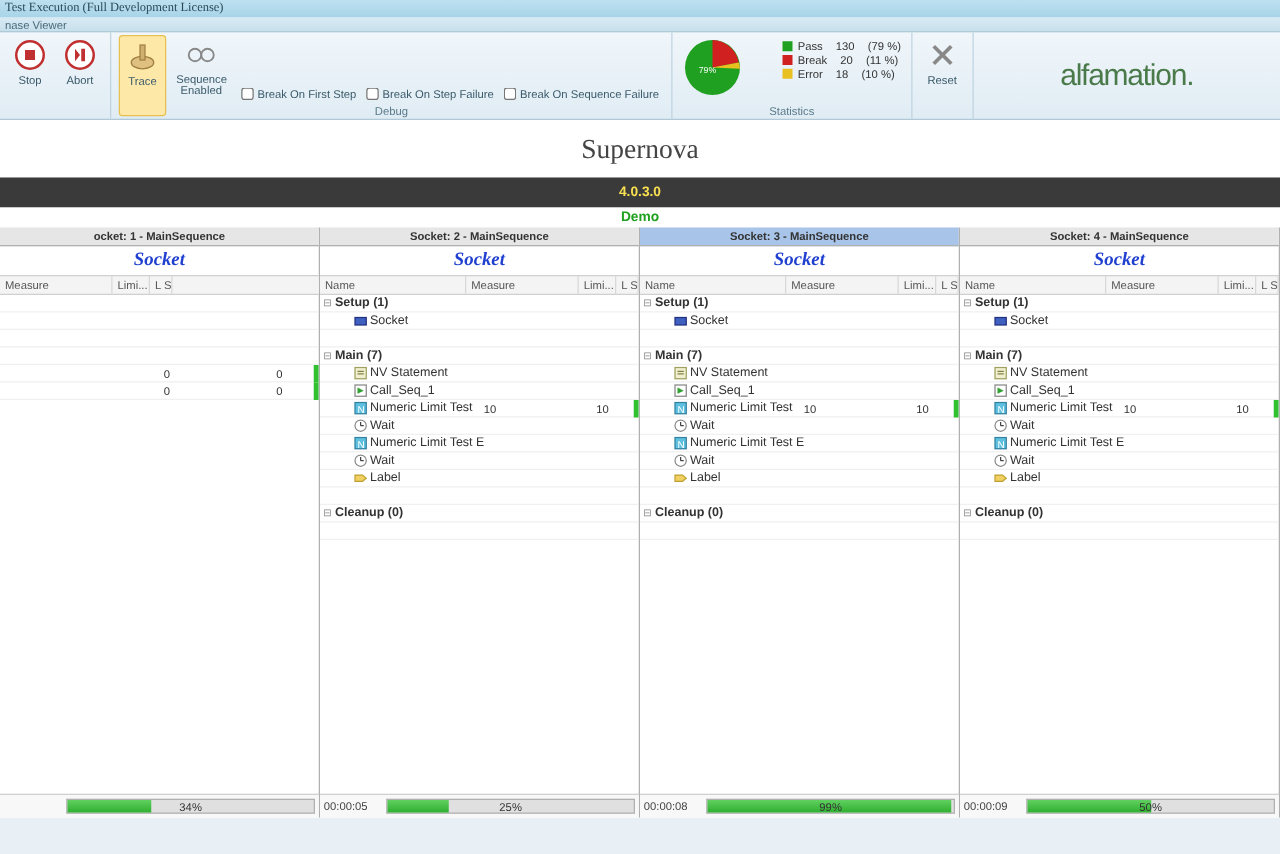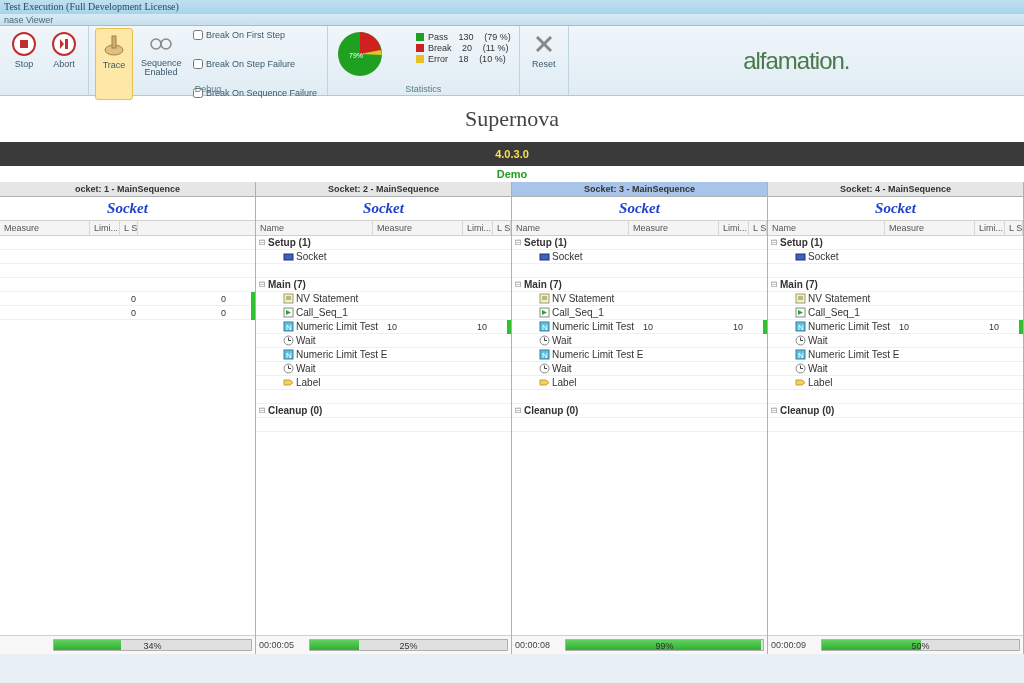--- a/index.html
+++ b/index.html
@@ -9,21 +9,21 @@
 .subbar { background: linear-gradient(#d8eaf4, #c8e0ec); height: 12px; padding: 0 4px; font-size: 9px; color: #4a6a7a; line-height: 12px; border-bottom: 1px solid #a0c0d0; }
 
 .ribbon { background: linear-gradient(#f0f6fa, #e0ecf4); height: 70px; display: flex; border-bottom: 1px solid #b0c8d8; }
 .ribbon-group { border-right: 1px solid #c0d4e0; padding: 2px 6px; display: flex; flex-direction: column; position: relative; }
 .ribbon-group-label { position: absolute; bottom: 1px; left: 0; right: 0; text-align: center; font-size: 9px; color: #5a7a8a; }
 .ribbon-btns { display: flex; gap: 4px; flex: 1; }
 .ribbon-btn { display: flex; flex-direction: column; align-items: center; justify-content: flex-start; padding: 2px 4px; min-width: 34px; cursor: pointer; border-radius: 3px; }
 .ribbon-btn.active { background: #fde8a8; border: 1px solid #e8c050; }
 .ribbon-btn .icon { width: 28px; height: 28px; display: flex; align-items: center; justify-content: center; }
 .ribbon-btn .lbl { font-size: 9px; color: #3a5a6a; margin-top: 1px; }
-.break-checks { display: flex; flex-direction: column; gap: 19px; padding: 2px 4px; font-size: 9px; color: #3a5a6a; }
+.break-checks { display: flex; gap: 8px; padding: 2px 4px; font-size: 9px; color: #3a5a6a; margin-top: 28px; }
 .break-checks label { display: flex; align-items: center; gap: 3px; }
 .break-checks input { width: 10px; height: 10px; }
 
 .stats-chart { width: 52px; height: 52px; }
 .stats-legend { display: flex; flex-direction: column; gap: 1px; font-size: 9px; padding: 4px 2px; }
 .stats-legend .row { display: flex; align-items: center; gap: 4px; padding-left: 24px; }
 .stats-legend .sw { width: 8px; height: 8px; }
 
 .logo-area { flex: 1; display: flex; align-items: center; justify-content: center; }
 .logo { font-size: 24px; font-weight: 300; color: #4a7a4a; letter-spacing: -1px; }

